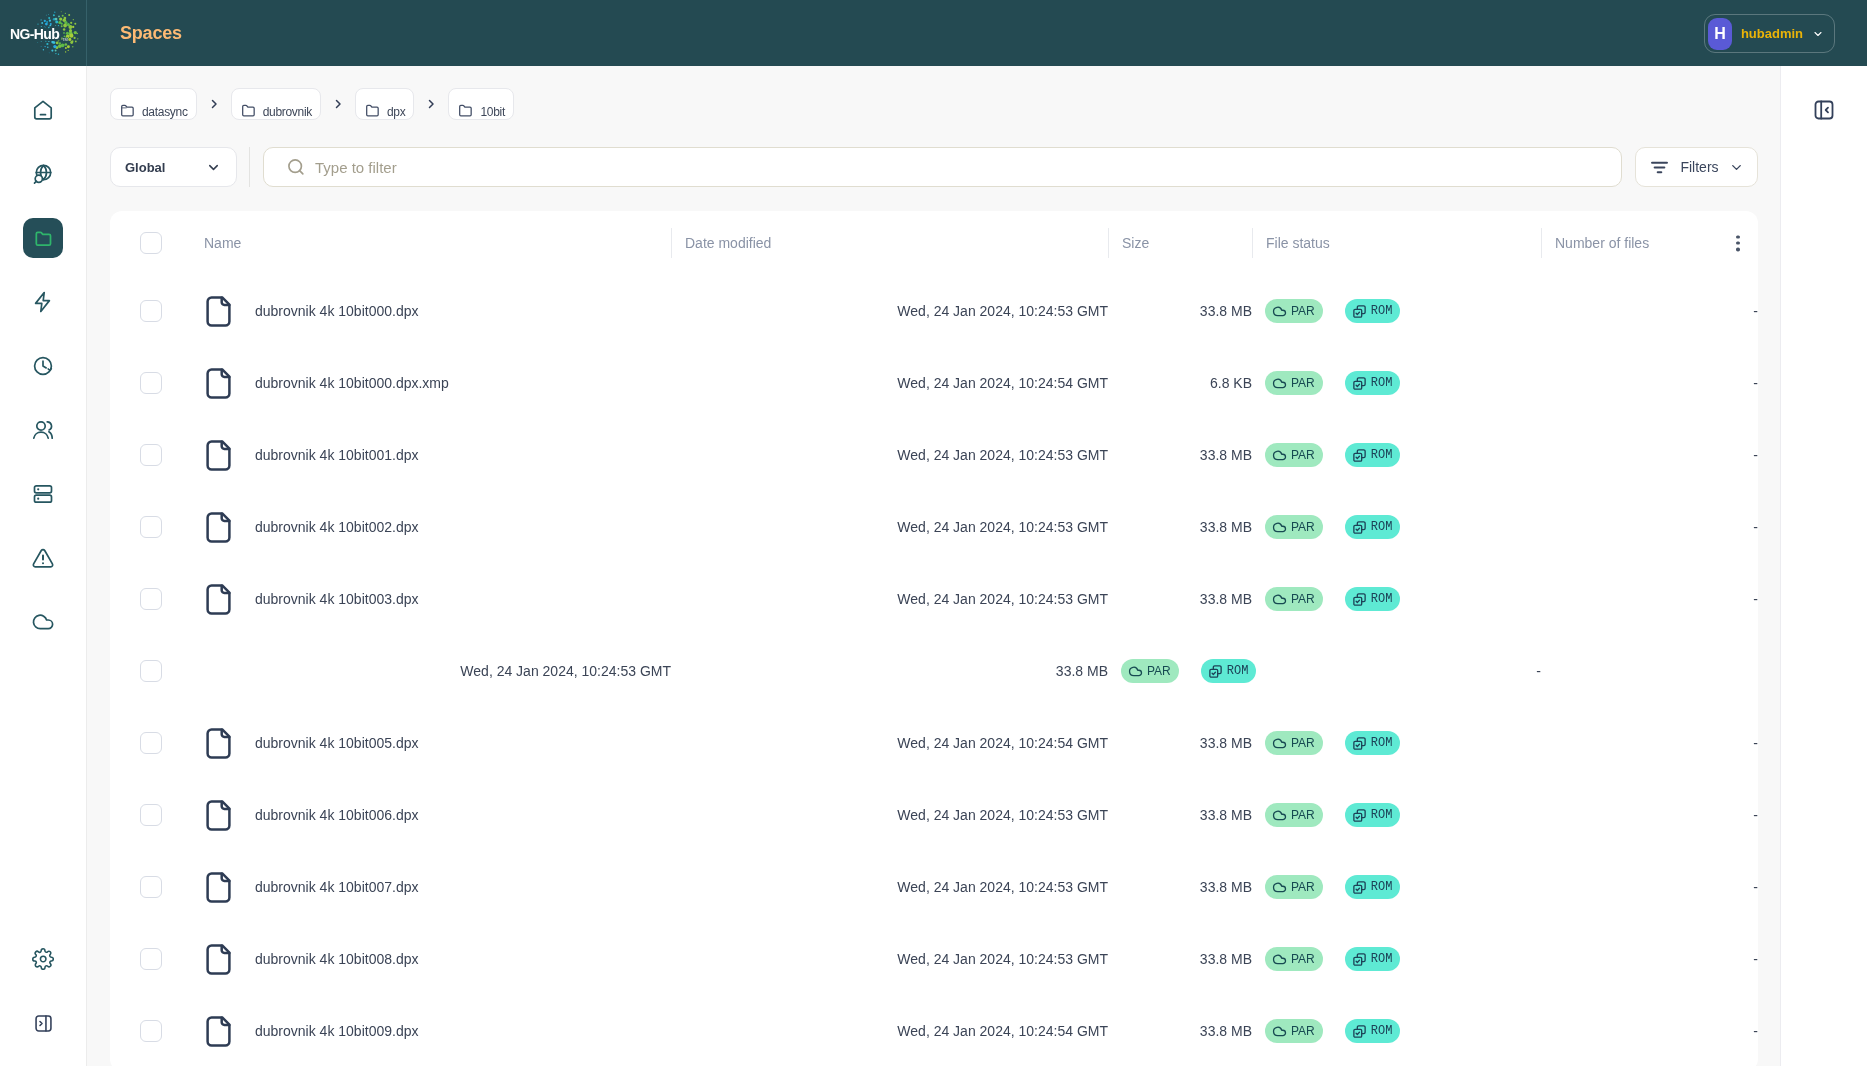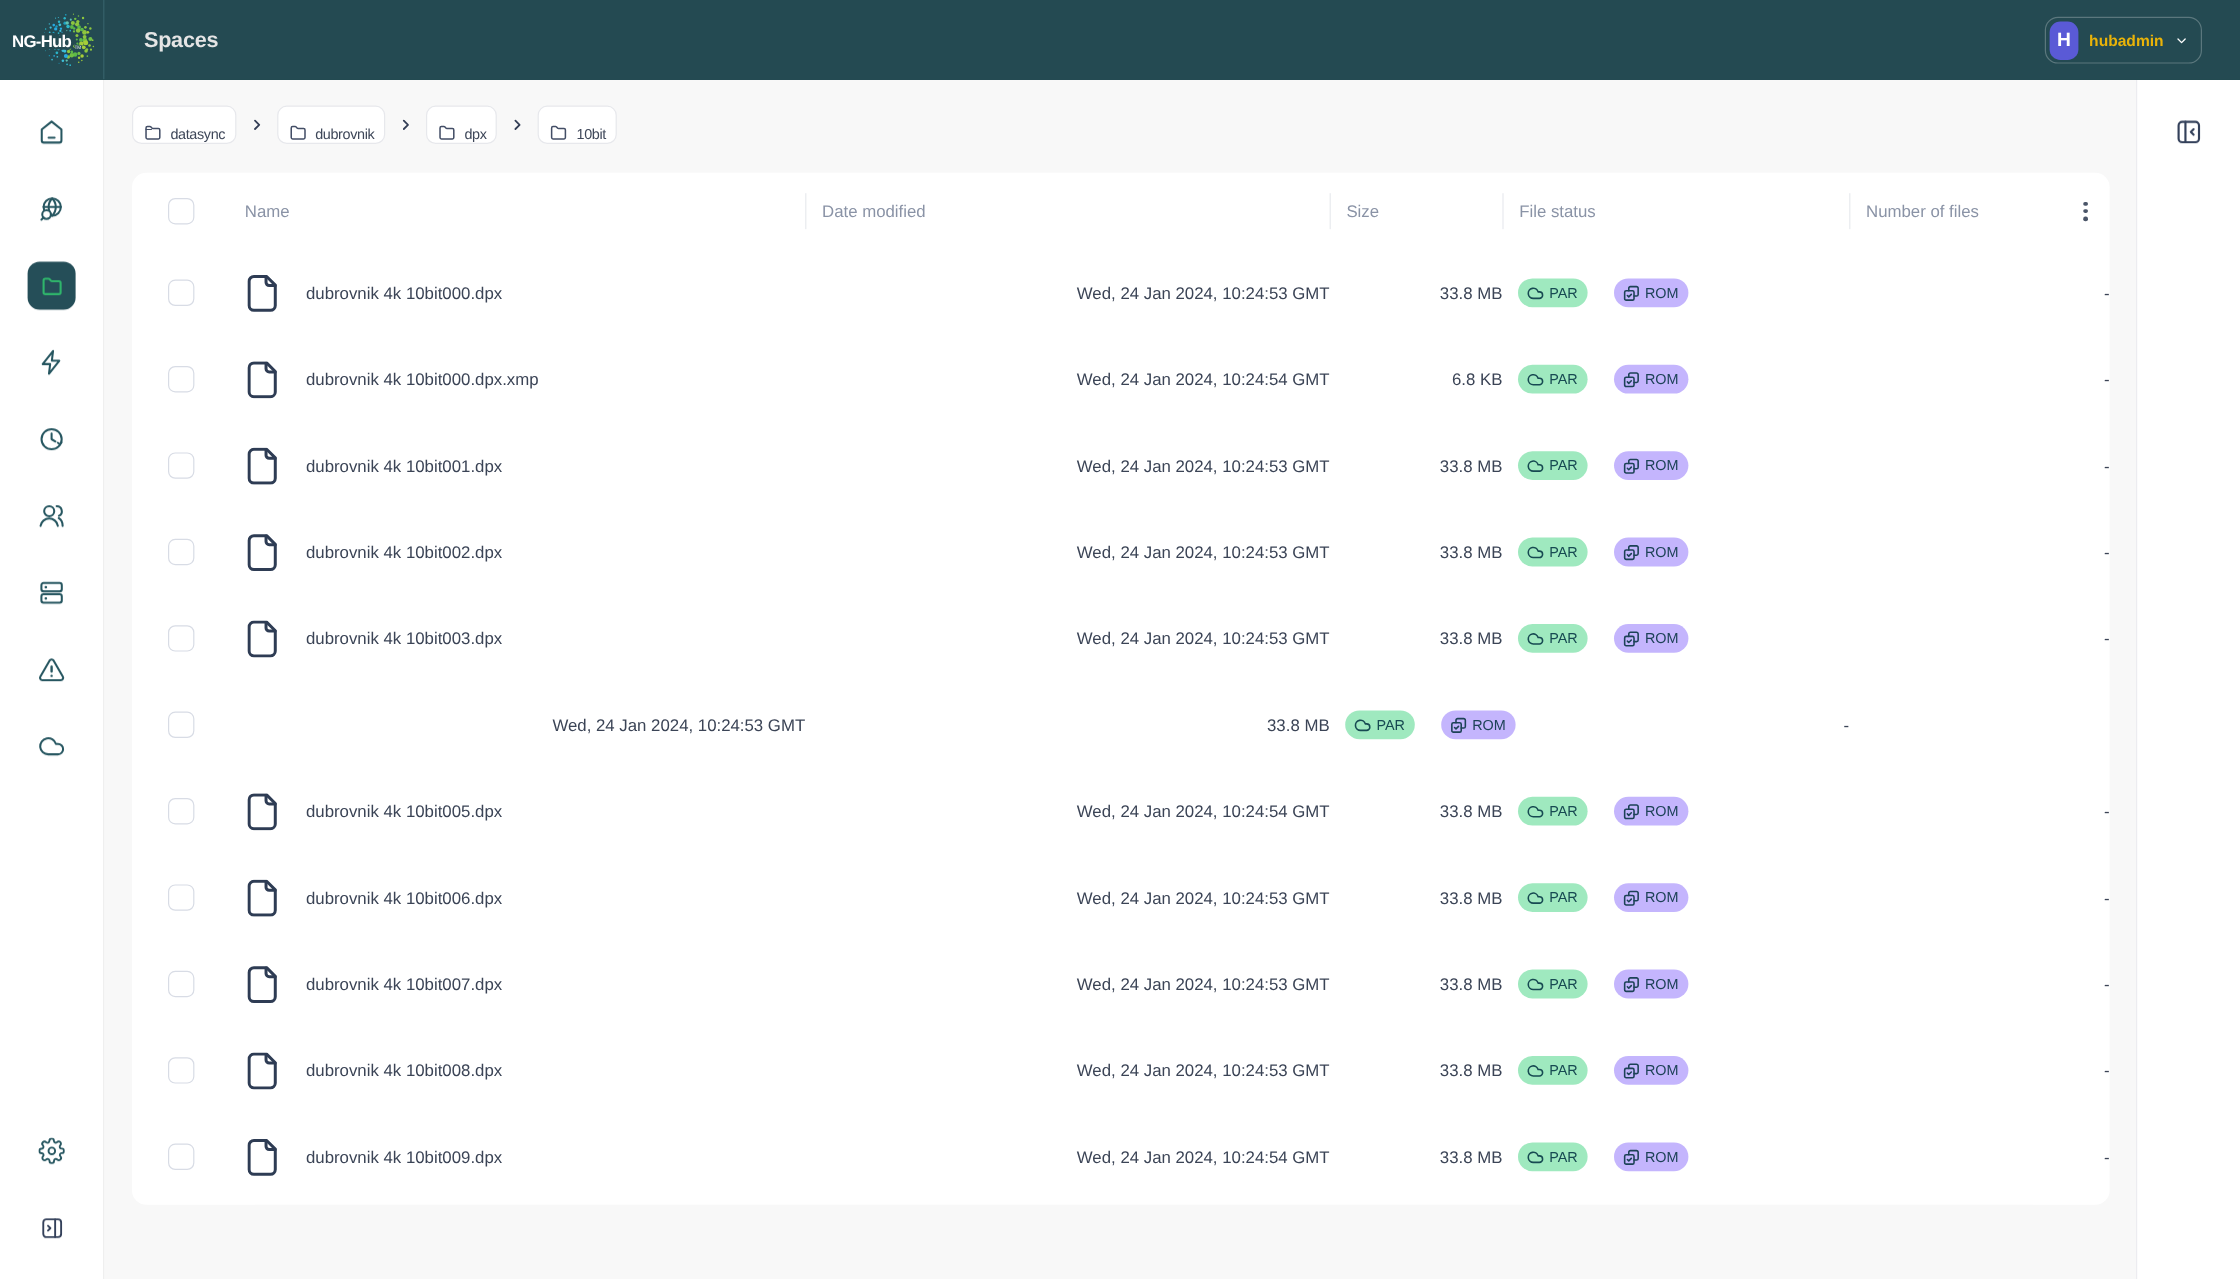--- a/index.html
+++ b/index.html
@@ -1,20 +1,20 @@
 <!DOCTYPE html>
 <html><head>
 <meta charset="utf-8">
 <style>
 * { margin:0; padding:0; box-sizing:border-box; }
 html,body { width:1867px; height:1066px; overflow:hidden; background:#f8f8f8;
   font-family:"Liberation Sans", sans-serif; }
 .header { position:fixed; left:0; top:0; width:1867px; height:66px; background:#244a52; z-index:10; }
 .logo { position:absolute; left:0; top:0; width:87px; height:66px; border-right:1px solid #36616a; }
-.htitle { position:absolute; left:120px; top:0; height:66px; line-height:66px; color:#e5e5e5;
+.htitle { position:absolute; left:120px; top:0; height:66px; line-height:66px; color:#fdba74;
   font-size:18px; font-weight:700; letter-spacing:-0.2px; }
 .uchip { position:absolute; right:32px; top:14px; width:131px; height:39px; border:1px solid rgba(255,255,255,.25);
   border-radius:11px; display:flex; align-items:center; padding:0 10px 0 3px; gap:9px; }
 .uava { width:32px; height:32px; border-radius:9px; background:#5a5ad6; color:#fff; font-size:16px; font-weight:700;
   display:flex; align-items:center; justify-content:center; }
 .uname { color:#eab308; font-size:13px; font-weight:700; flex:1; }
 .sidebar { position:fixed; left:0; top:66px; width:87px; bottom:0; background:#fff; border-right:1px solid #ececec;
   display:flex; flex-direction:column; align-items:center; padding-top:24px; padding-bottom:23px; }
 .sit { width:40px; height:40px; margin-bottom:24px; border-radius:10px; display:flex; align-items:center; justify-content:center; }
 .sit.active { background:#254e58; }
@@ -48,21 +48,21 @@
   font-size:14px; color:#3b4456; }
 .c-chk { padding-left:30px; }
 .chk { display:block; width:22px; height:22px; border:1.5px solid #d8dce5; border-radius:6px; background:#fff; }
 .c-name { display:flex; align-items:center; gap:24px; }
 .c-name svg { flex:none; }
 .c-date, .c-size, .c-files { padding-left:13px;text-align:right; }
 .c-status { padding-left:13px; display:flex; gap:22px;text-align:right; }
 .pill { height:24px; border-radius:12px; display:inline-flex; align-items:center; gap:4px; padding:0 8px 0 7px;
   font-size:12px; font-weight:500; }
 .pgreen { background:#9fe9bf; color:#174a52; }
-.pblue { background:#c4b5fd; color:#1d4257; }
+.pblue { background:#5eead4; color:#1d4257;font-family:Liberation Mono, monospace; }
 </style>
 </head>
 <body>
 <div class="header">
   <div class="logo">
     <svg width="87" height="66" viewBox="0 0 87 66">
       <circle cx="77.2" cy="33.5" r="0.75" fill="#8dc63f"></circle>
         <circle cx="77.8" cy="38.8" r="0.63" fill="#8dc63f"></circle>
         <circle cx="75.8" cy="41.4" r="0.92" fill="#8dc63f"></circle>
         <circle cx="72.8" cy="46.7" r="0.71" fill="#71bf44"></circle>
@@ -284,20 +284,41 @@
           <path d="M3.8 8.2V6.5c0-.9.7-1.6 1.6-1.6h3c.5 0 .9.2 1.2.5l1.1 1.3c.3.4.8.6 1.2.6h6.5c.9 0 1.6.7 1.6 1.6v9c0 .9-.7 1.6-1.6 1.6H5.4c-.9 0-1.6-.7-1.6-1.6V8.2"></path>
         </svg>dpx</div>
     <svg width="12" height="12" viewBox="0 0 24 24" fill="none" stroke="#333e56" stroke-width="3" stroke-linecap="round" stroke-linejoin="round">
         <path d="m9 5 7 7-7 7"></path>
       </svg>
     <div class="crumb"><svg width="17" height="17" viewBox="0 0 24 24" fill="none" stroke="#434e66" stroke-width="1.8" stroke-linecap="round" stroke-linejoin="round">
           <path d="M3.8 8.2V6.5c0-.9.7-1.6 1.6-1.6h3c.5 0 .9.2 1.2.5l1.1 1.3c.3.4.8.6 1.2.6h6.5c.9 0 1.6.7 1.6 1.6v9c0 .9-.7 1.6-1.6 1.6H5.4c-.9 0-1.6-.7-1.6-1.6V8.2"></path>
         </svg>10bit</div>
   </div>
 
+  <div class="toolbar">
+    <div class="gsel">
+        <span>Global</span>
+        <svg width="15" height="15" viewBox="0 0 24 24" fill="none" stroke="#333d4f" stroke-width="2.4" stroke-linecap="round" stroke-linejoin="round">
+          <path d="m6 9 6 6 6-6"></path>
+        </svg>
+      </div>
+    <div class="vdiv"></div>
+    <div class="search">
+        <svg width="20" height="20" viewBox="0 0 24 24" fill="none" stroke="#a39e8d" stroke-width="2" stroke-linecap="round" stroke-linejoin="round">
+          <circle cx="11" cy="11" r="7.5"></circle>
+          <path d="m20.2 20.2-3.8-3.8"></path>
+        </svg>
+        <span class="ph">Type to filter</span>
+      </div>
+    <div class="fbtn"><svg width="21" height="21" viewBox="0 0 24 24" fill="none" stroke="#3a455c" stroke-width="2.4" stroke-linecap="round">
+          <path d="M3.5 6.5h17M6.5 12h11M10 17.5h4"></path>
+        </svg>Filters<svg width="15" height="15" viewBox="0 0 24 24" fill="none" stroke="#3a455c" stroke-width="2.2" stroke-linecap="round" stroke-linejoin="round">
+          <path d="m6 9 6 6 6-6"></path>
+        </svg></div>
+  </div>
 
   <div class="card">
     <div class="thead">
       <div class="hc">
           <span class="chk"></span>
         </div>
       <div style="margin-left:-2px">Name</div>
       <div class="hl hsep">Date modified</div>
       <div class="hl hsep">Size</div>
       <div class="hl hsep">File status</div>

